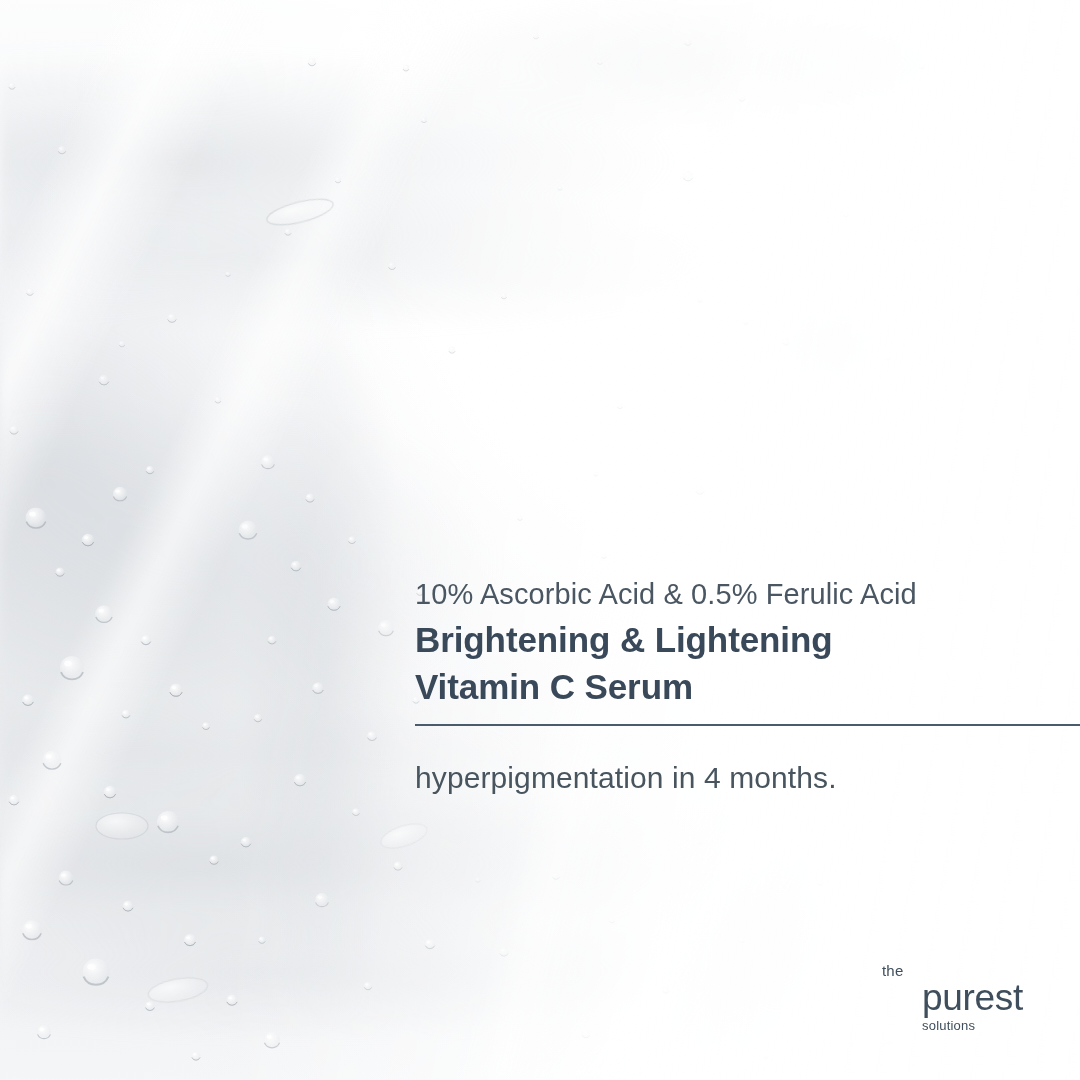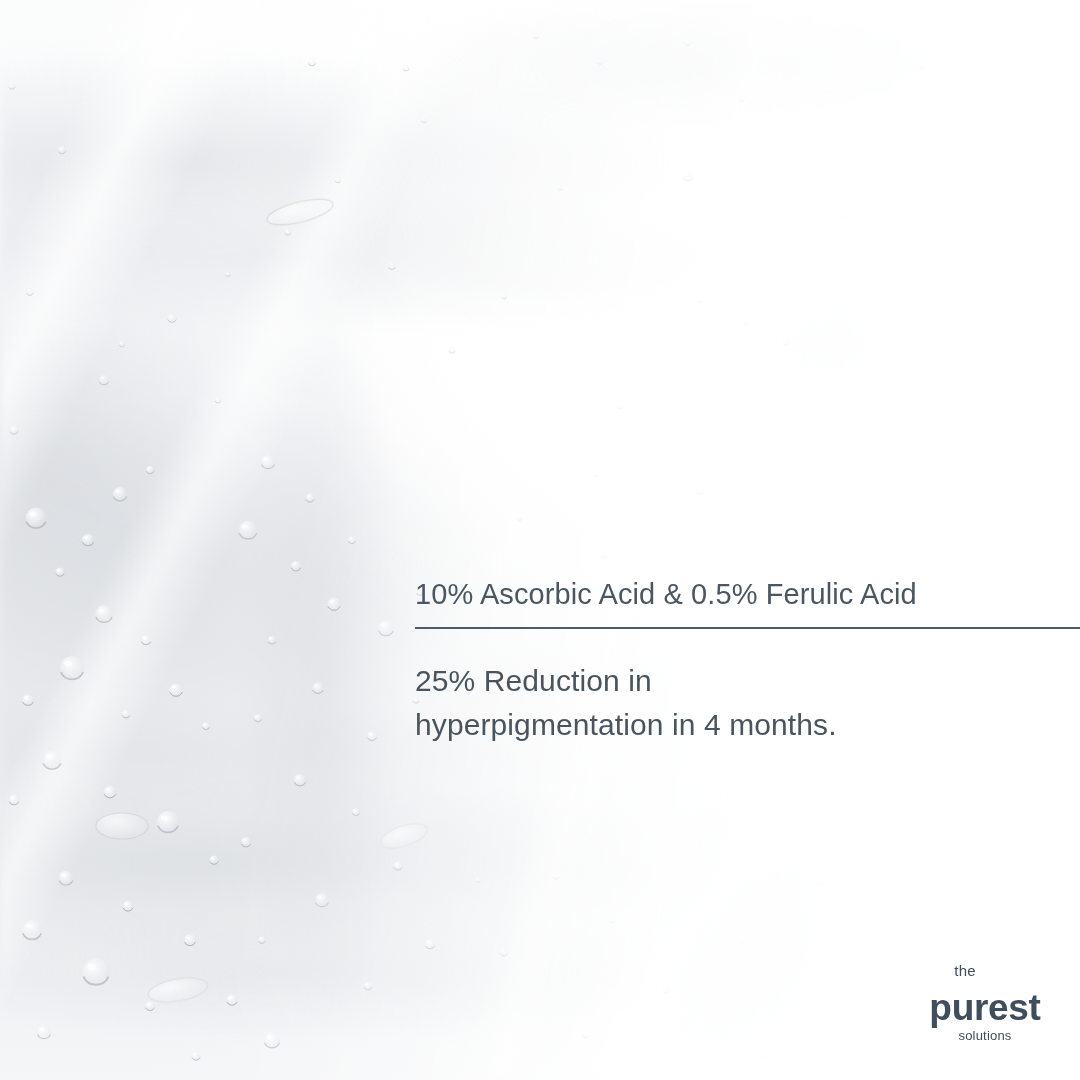--- a/index.html
+++ b/index.html
@@ -134,37 +134,36 @@
     margin: 30px 0 0 0;
   }
   .subheadline .sub-line { display: block; white-space: nowrap; }
 
   
   .logo {
     position: absolute;
     left: 922px;
     top: 963px;
     width: 126px;
-    text-align: center;
     color: #3f4e5c;
     line-height: 1;
   }
   .logo-the {
     font-size: 15px;
     font-weight: 400;
     letter-spacing: 0.2px;
     display: block;
     margin-left: -40px;
   }
   .logo-main {
     font-size: 37px;
-    font-weight: 700;
+    font-weight: 400;
     letter-spacing: -0.3px;
     display: block;
-    margin-top: 11px;
+    margin-top: 1px;
   }
   .logo-sub {
     font-size: 13px;
     font-weight: 400;
     letter-spacing: 0.2px;
     display: block;
     margin-top: 3px;
   }
 </style>
 </head>
@@ -328,25 +327,28 @@
       </g>
     </svg>
   </div>
 
   <div class="bg-layer bg-veil"></div>
 
   <div class="content">
 
     <p class="eyebrow">10% Ascorbic Acid &amp; 0.5% Ferulic Acid</p>
 
+    <h1 class="headline">
+      <span class="hl-line">Brightening &amp; Lightening</span>
+      <span class="hl-line">Vitamin C Serum</span>
+    </h1>
 
     <div class="divider"></div>
 
     <p class="subheadline">
-      <span class="sub-line">25% Reduction in</span>
       <span class="sub-line">hyperpigmentation in 4 months.</span>
     </p>
 
   </div>
 
   <div class="logo">
     <span class="logo-the">the</span>
     <span class="logo-main">purest</span>
     <span class="logo-sub">solutions</span>
   </div>

